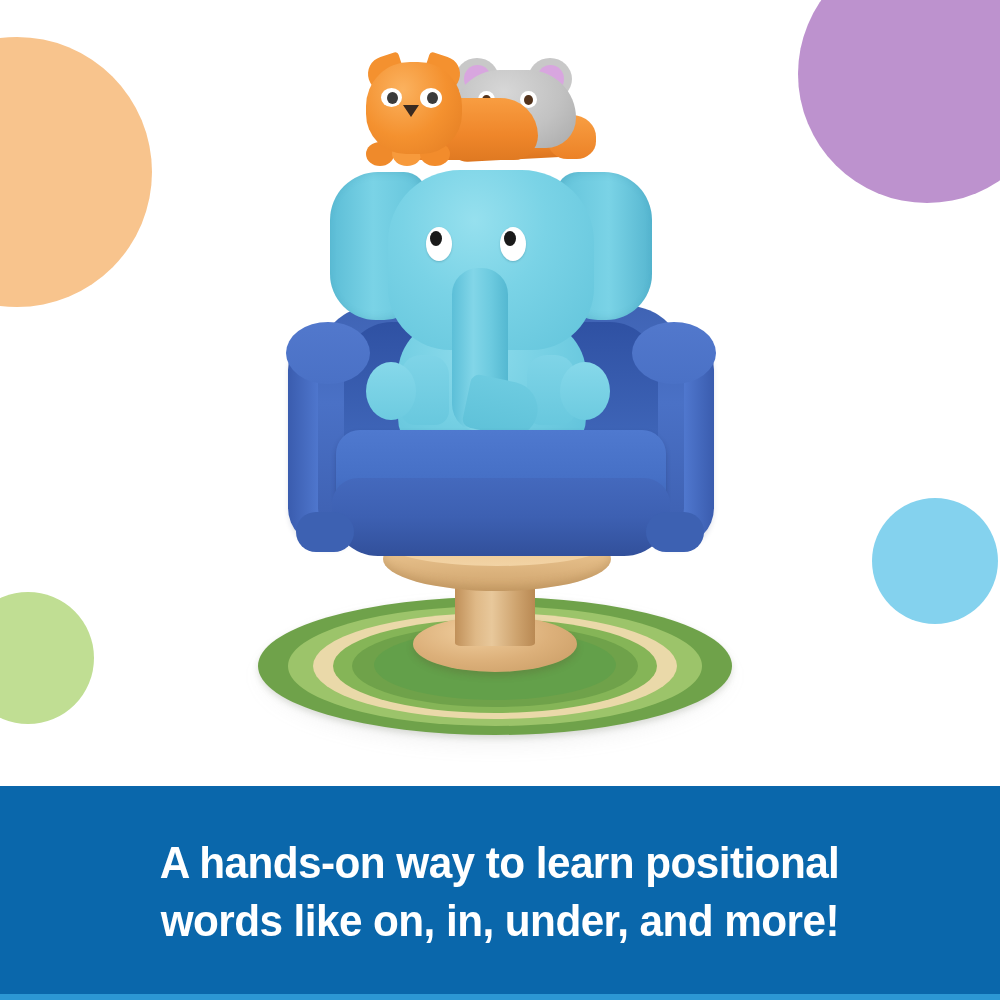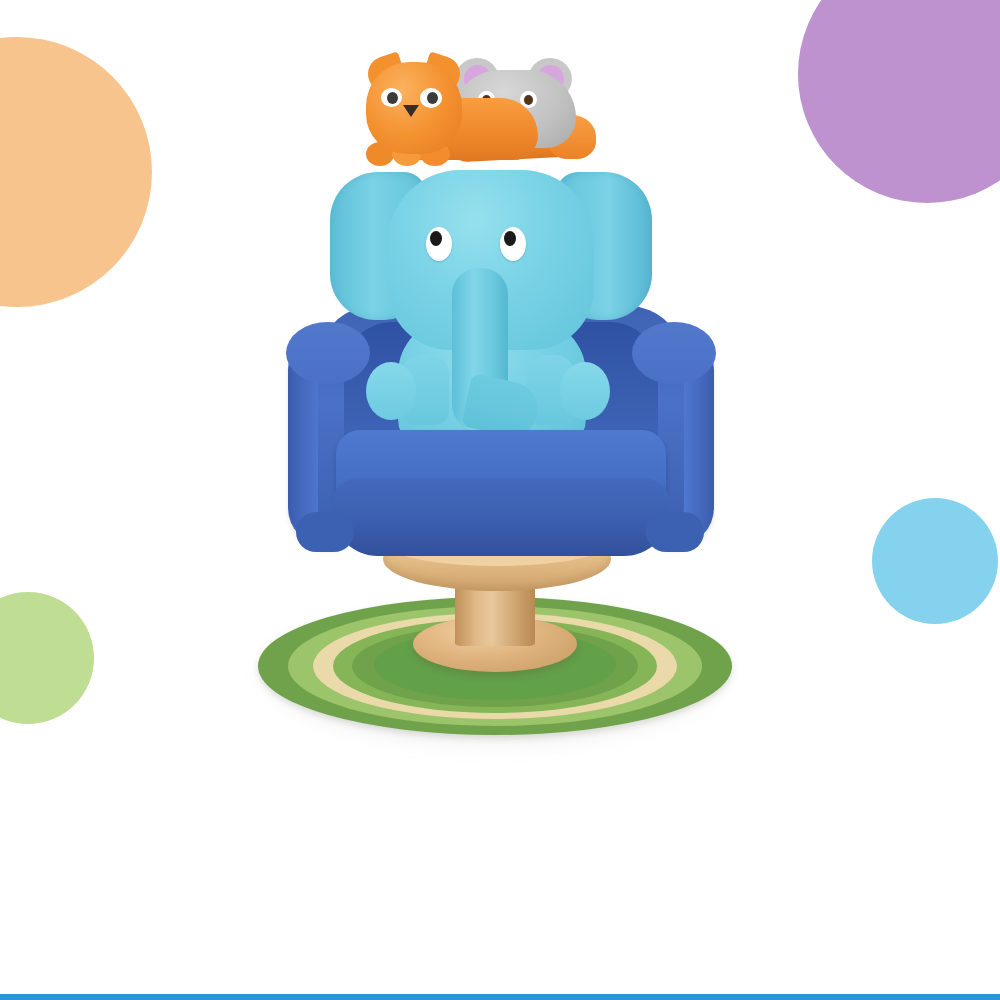--- a/index.html
+++ b/index.html
@@ -354,15 +354,19 @@
     <div class="cat" id="cat-ear-r"></div>
     <div class="cat" id="cat-head"></div>
     <div class="cat" id="cat-eye-l"></div>
     <div class="cat" id="cat-pupil-l"></div>
     <div class="cat" id="cat-eye-r"></div>
     <div class="cat" id="cat-pupil-r"></div>
     <div class="cat" id="cat-nose"></div>
 
   </div>
 
+  <div id="banner">
+    <div class="banner-line">A hands-on way to learn positional</div>
+    <div class="banner-line">words like on, in, under, and more!</div>
+  </div>
   <div id="banner-accent"></div>
 
 </div>
 
 </body></html>

